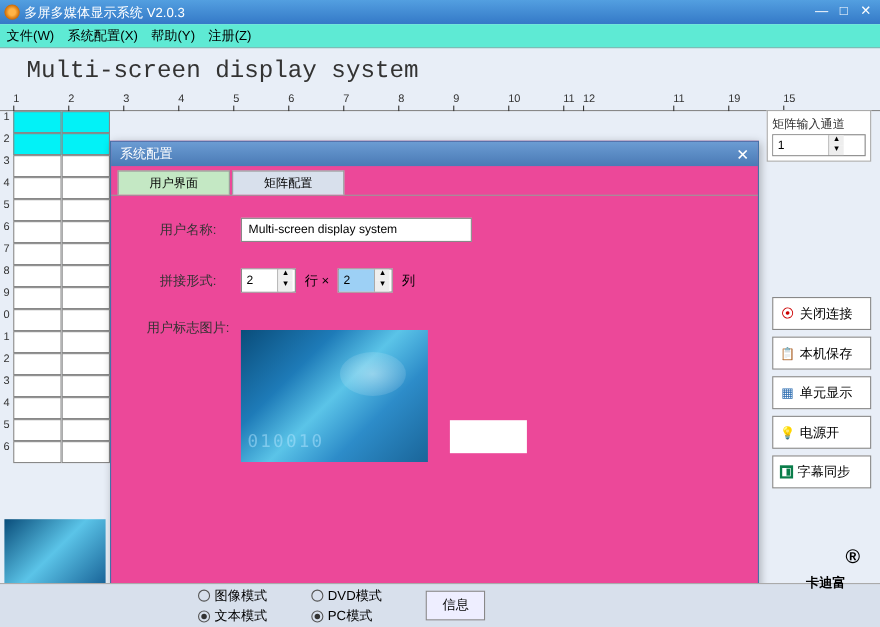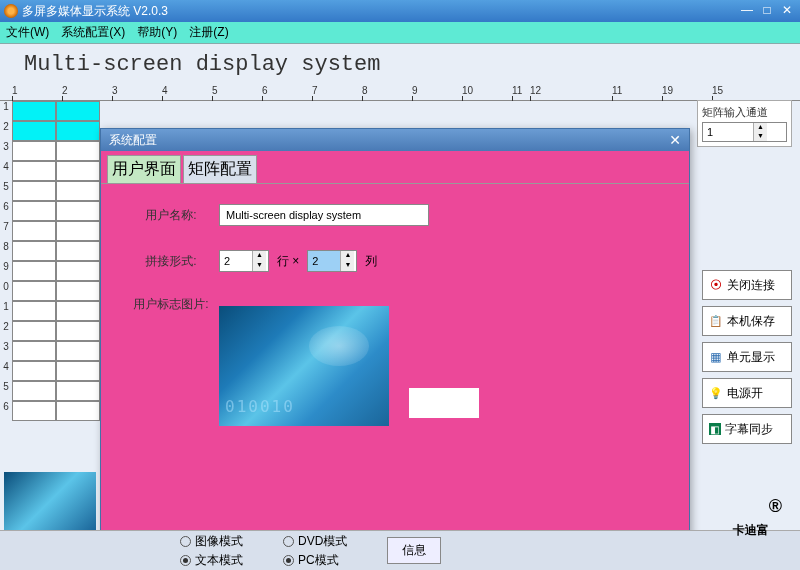--- a/index.html
+++ b/index.html
@@ -38,21 +38,21 @@
     .side-buttons { position: absolute; right: 8px; top: 270px; display: flex; flex-direction: column; gap: 6px; }
     .side-btn { width: 90px; height: 30px; border: 1px solid #888; background: #fff; display: flex; align-items: center; padding: 0 6px; gap: 4px; cursor: pointer; font-size: 11px; }
     .side-btn-icon { width: 14px; height: 14px; display: flex; align-items: center; justify-content: center; font-size: 12px; }
     
     .dialog { position: absolute; left: 100px; top: 100px; width: 590px; height: 420px; background: #ec4899; border: 1px solid #4272a8; box-shadow: 2px 2px 8px rgba(0,0,0,0.3); margin-top: 28px; }
     .dialog-title { height: 22px; background: linear-gradient(#6b9cd3, #4a7ab5); display: flex; align-items: center; padding: 0 8px; color: #fff; }
     .dialog-title-text { flex: 1; font-size: 12px; }
     .dialog-close { cursor: pointer; font-size: 14px; }
     
     .tabs { display: flex; padding: 4px 6px 0 6px; border-bottom: 1px solid #999; }
-    .tab { padding: 3px 4px; border: 1px solid #999; border-bottom: none; background: #d8e0ec; margin-right: 2px; cursor: pointer; font-size: 16px; }
+    .tab { padding: 3px 28px; border: 1px solid #999; border-bottom: none; background: #d8e0ec; margin-right: 2px; cursor: pointer; font-size: 11px; }
     .tab.active { background: #c4e8c4; }
     
     .dialog-body { padding: 20px 30px; }
     .form-row { display: flex; align-items: center; margin-bottom: 24px; gap: 8px; }
     .form-label { width: 80px; text-align: center; color: #333; }
     .text-input { border: 1px solid #888; background: #fff; padding: 3px 6px; width: 210px; height: 22px; font-size: 11px; }
     
     .spinner-sm { display: flex; border: 1px solid #888; background: #fff; height: 22px; width: 50px; }
     .spinner-sm input { border: none; width: 32px; padding: 0 4px; font-size: 11px; outline: none; }
     .spinner-sm.highlight input { background: #9dd0f5; }

